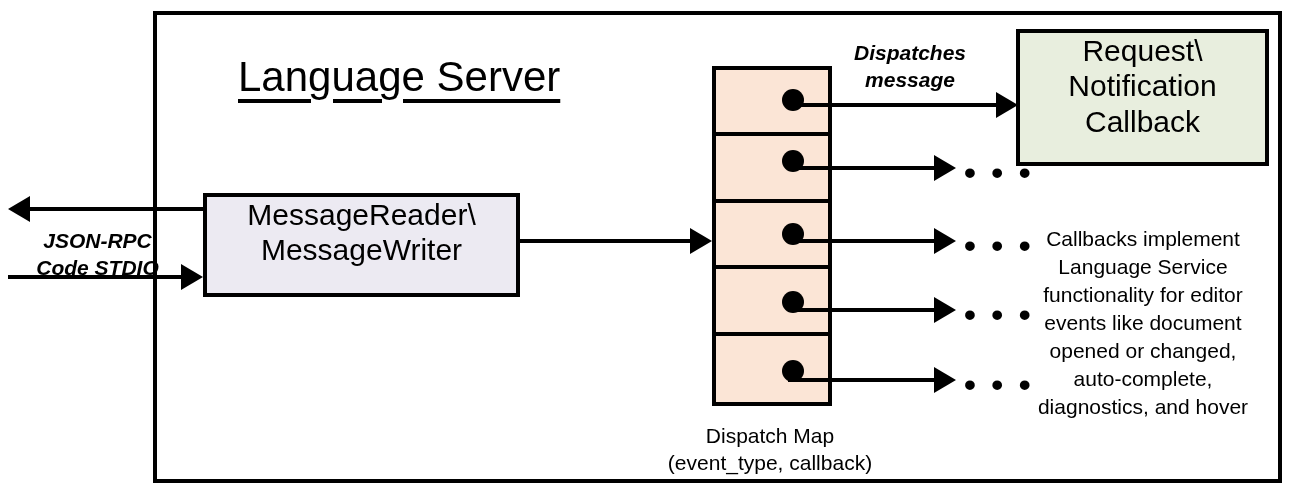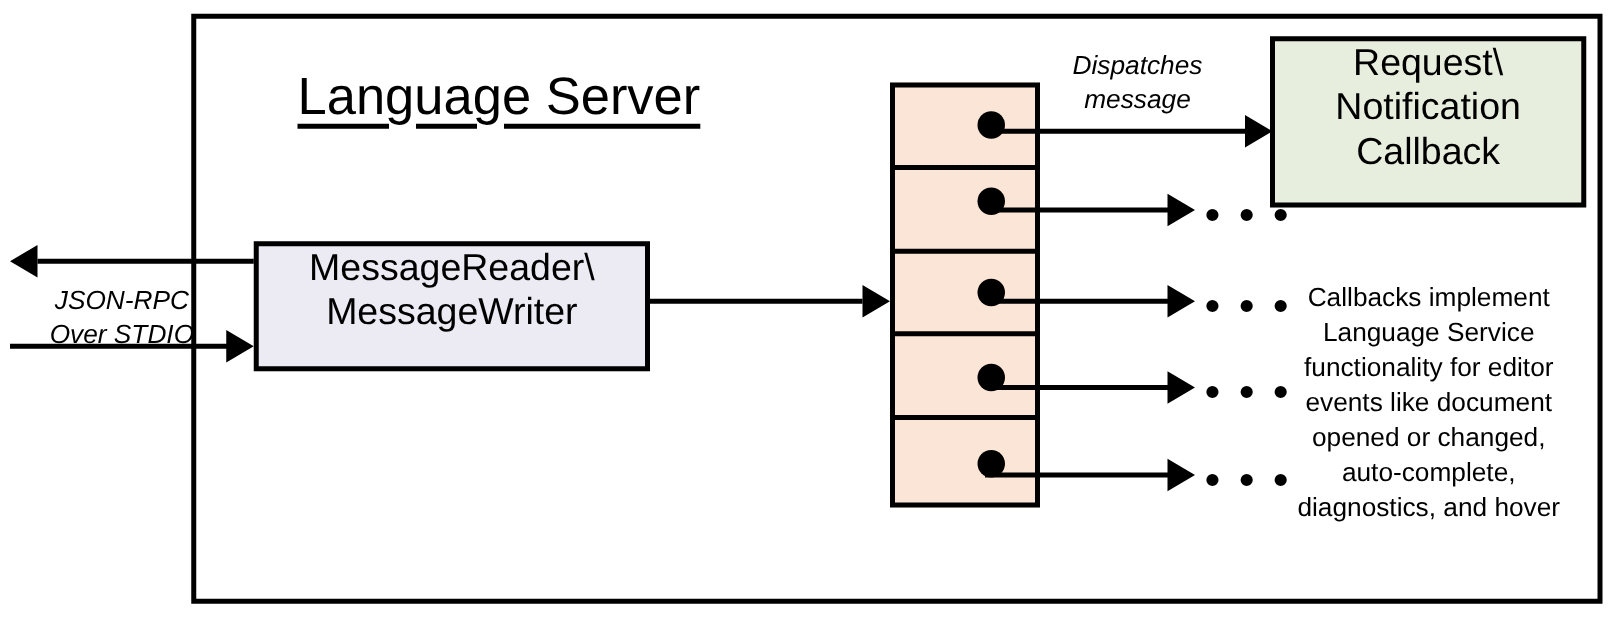--- a/index.html
+++ b/index.html
@@ -101,20 +101,21 @@
     white-space: pre-line;
     margin-top: 39px;
   }
   .edge-label {
     position: absolute;
     font-style: italic;
     font-size: 21px;
     line-height: 1.28;
     text-align: center;
     white-space: pre-line;
+    font-weight: bold;
   }
 
   
   #dispatch-map {
     position: absolute;
     left: 712px;
     top: 66px;
     width: 120px;
     height: 340px;
     border: 4px solid #000;
@@ -138,21 +139,21 @@
 
   <div class="title" style="left:238px; top:56px;">Language Server</div>
 
   <div class="hline" style="left:30px; top:207px; width:180px;"></div>
   <div class="arrow-left" style="left:8px; top:196px;"></div>
 
   <div class="hline" style="left:8px; top:275px; width:175px;"></div>
   <div class="arrow-right" style="left:181px; top:264px;"></div>
 
   <div class="edge-label" style="left:30px; top:228px; width:135px;">JSON-RPC
-Over STDIO</div>
+Code STDIO</div>
 
   <div class="box box-reader" style="left:203px; top:193px; width:317px; height:104px;">
     <span style="white-space: pre-line;">MessageReader\
 MessageWriter</span>
   </div>
 
 
   <div class="hline" style="left:520px; top:239px; width:170px;"></div>
   <div class="arrow-right" style="left:690px; top:228px;"></div>
 
@@ -168,20 +169,22 @@
       <div class="dot" style="left:66px; top:20px;"></div>
     </div>
     <div class="map-cell">
       <div class="dot" style="left:66px; top:22px;"></div>
     </div>
     <div class="map-cell">
       <div class="dot" style="left:66px; top:24px;"></div>
     </div>
   </div>
 
+  <div class="caption" style="left:645px; top:422px; width:250px;">Dispatch Map
+(event_type, callback)</div>
 
   <div class="hline" style="left:788px; top:103px; width:222px;"></div>
   <div class="arrow-right" style="left:996px; top:92px;"></div>
   <div class="edge-label" style="left:830px; top:40px; width:160px;">Dispatches
 message</div>
 
   <div class="hline" style="left:788px; top:166px; width:160px;"></div>
   <div class="arrow-right" style="left:934px; top:155px;"></div>
   <div class="ellipsis" style="left:964px; top:155px;">• • •</div>
 

